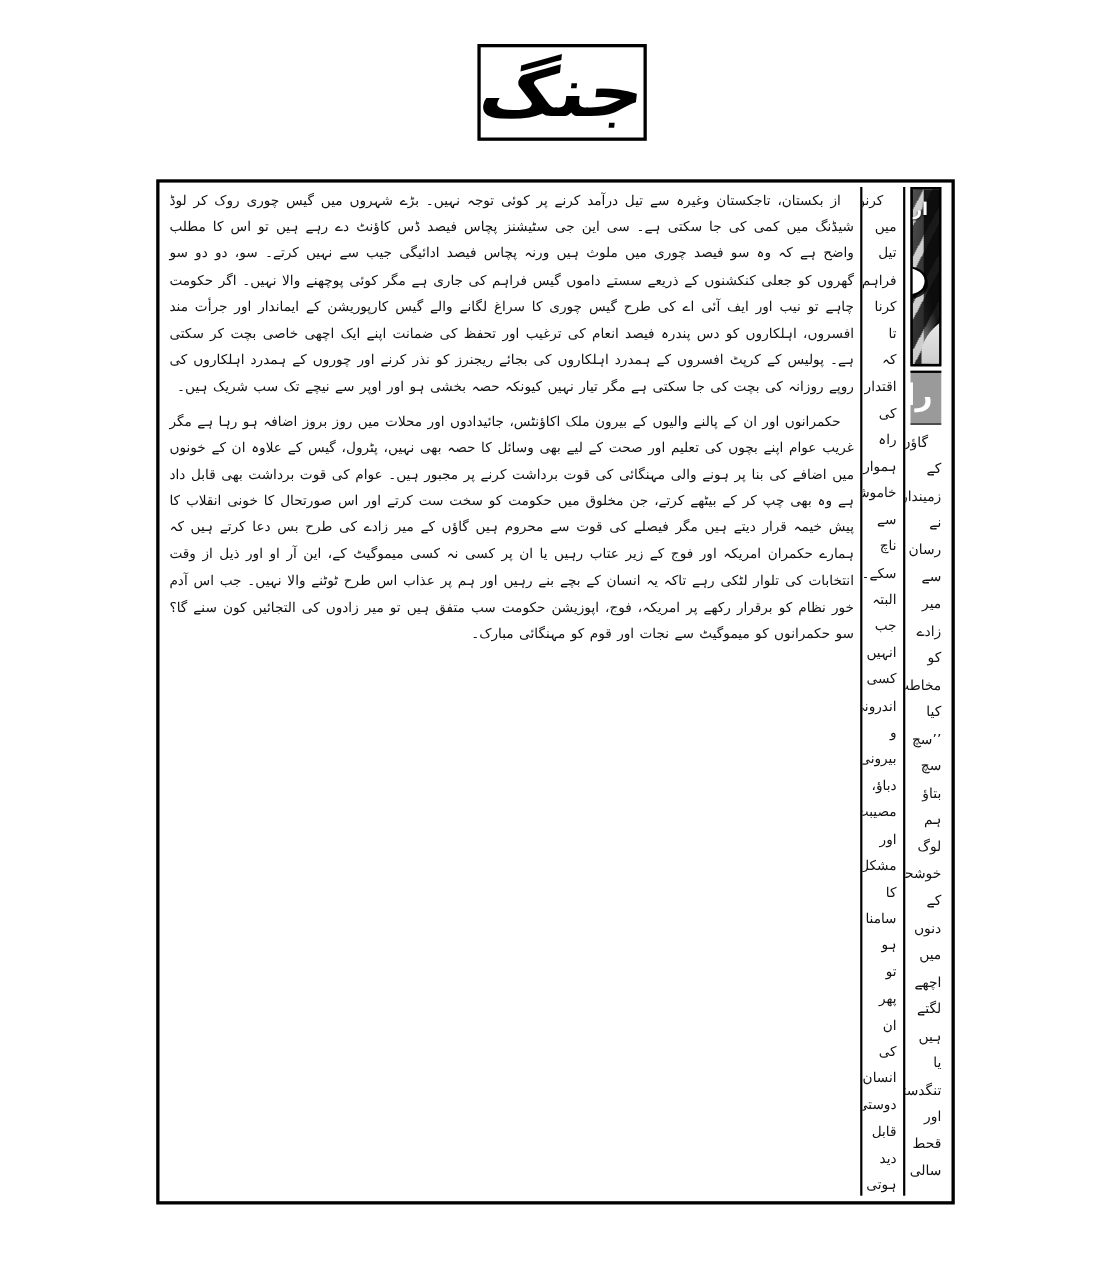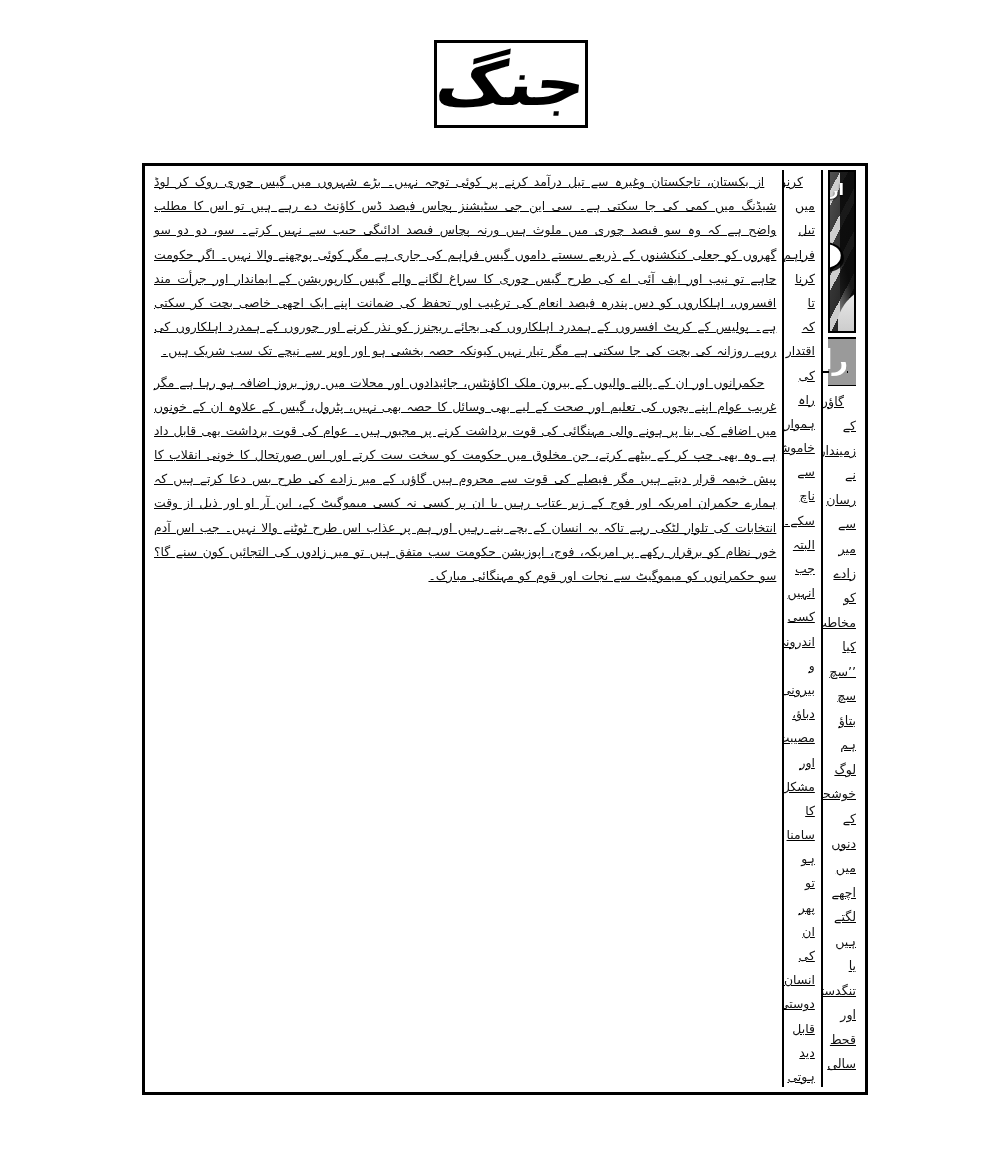--- a/index.html
+++ b/index.html
@@ -68,21 +68,20 @@
     flex-direction: row;
     box-sizing: border-box;
     padding: 4px 5px 5px 5px;
   }
 
   .news-column {
     box-sizing: border-box;
     height: 100%;
     position: relative;
     overflow: hidden;
-    text-decoration: underline;
   }
   
   #column-right {
     width: 248px;
     padding: 0 4px 0 5px;
   }
   #column-middle {
     width: 224px;
     padding: 0 6px 0 6px;
     border-left: 2px solid #000;

